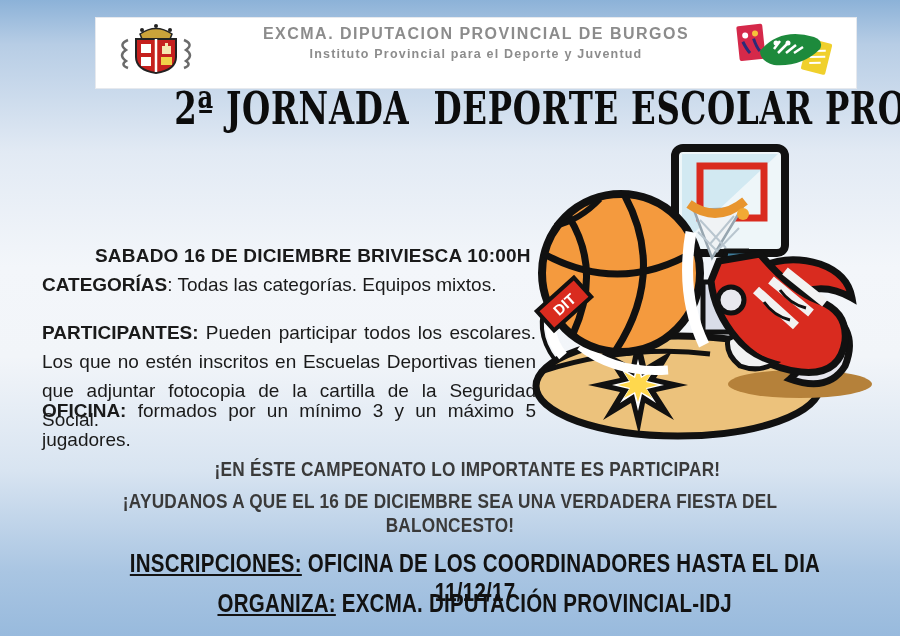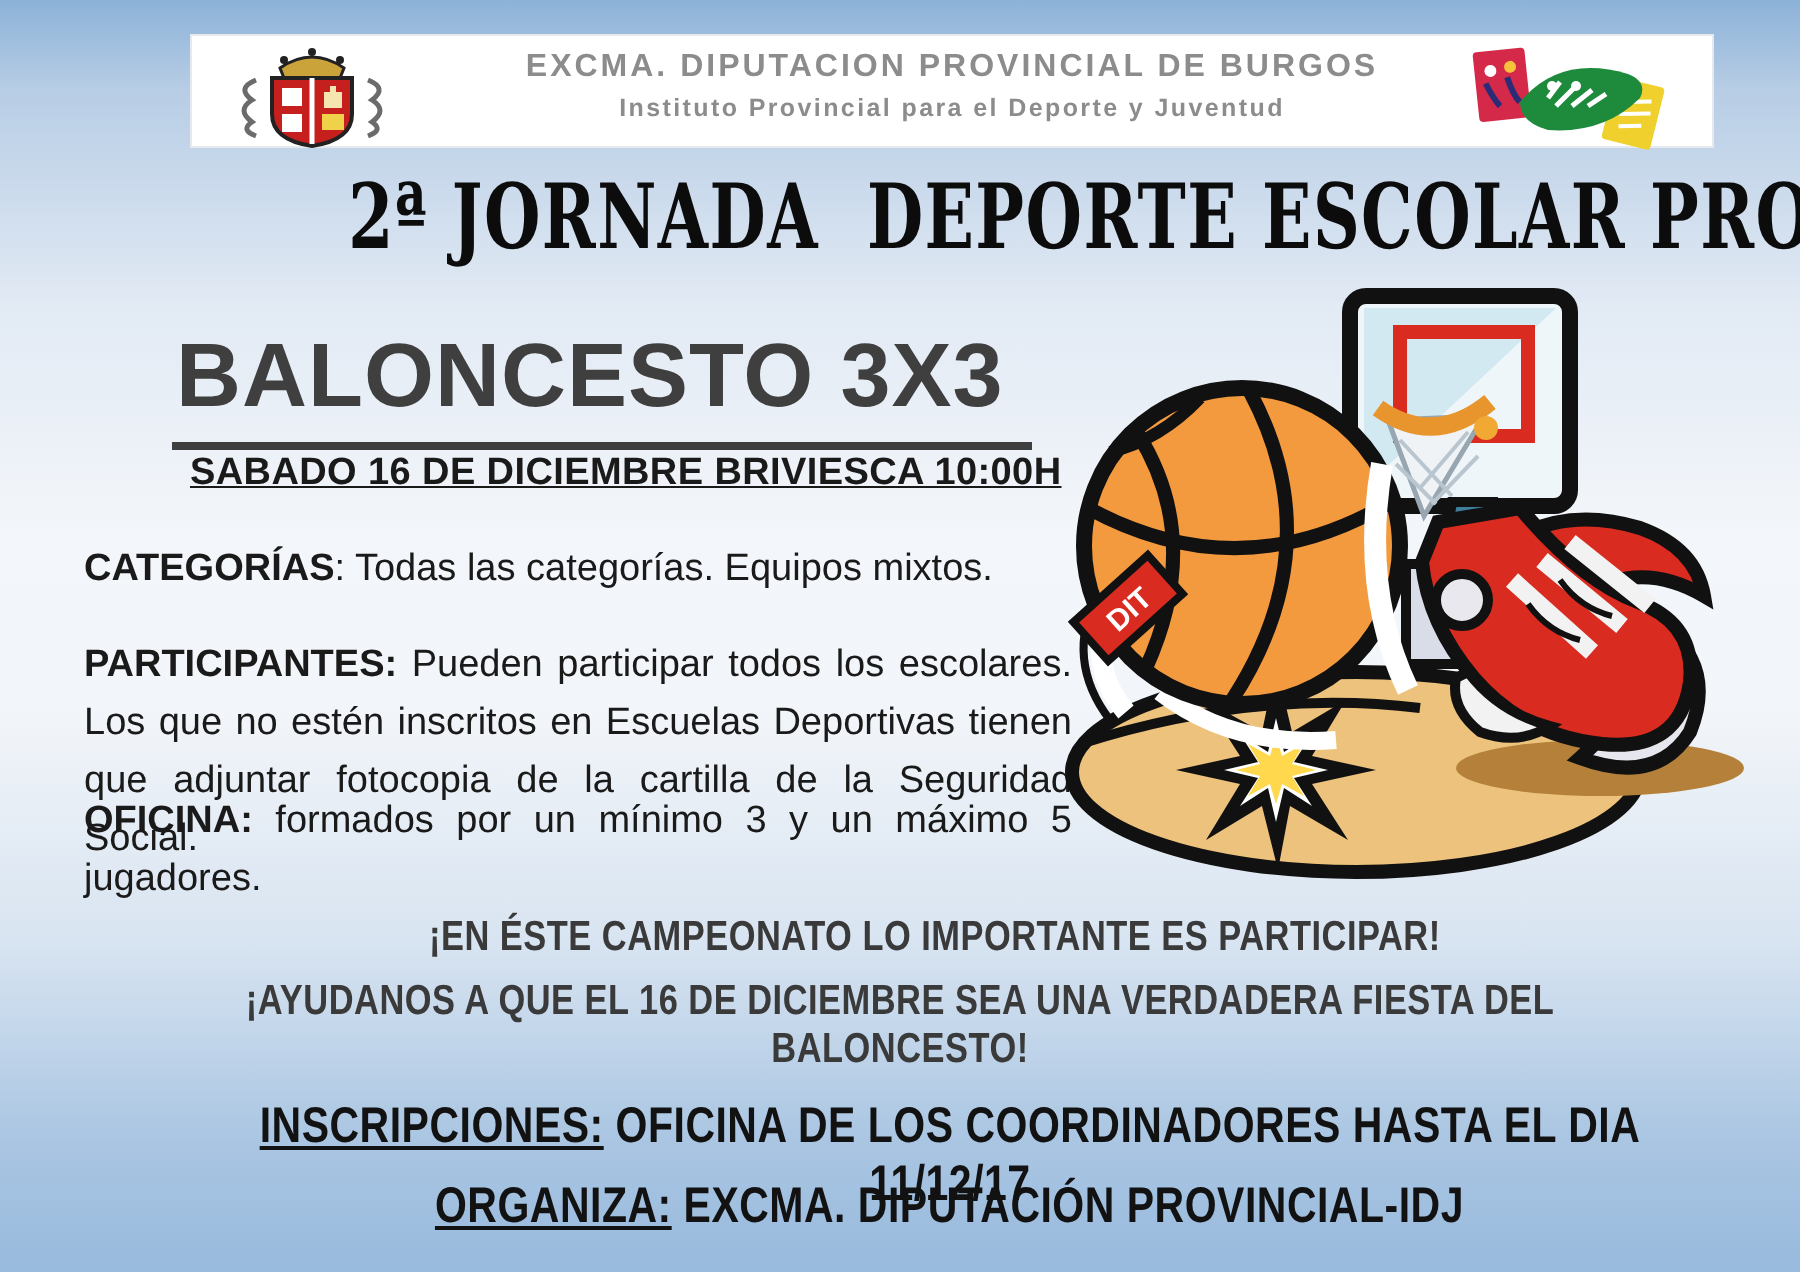--- a/index.html
+++ b/index.html
@@ -7,21 +7,21 @@
     position:relative;
     width:900px;height:636px;
     overflow:hidden;
     font-family:"Liberation Sans", sans-serif;
     background:linear-gradient(to bottom,
       #8cb2d8 0%, #b7cde5 7%, #e2eaf4 24%, #f3f6fa 42%,
       #f2f5f9 56%, #d8e4f1 74%, #a9c5e2 90%, #98badd 100%);
   }
   
   .banner{
-    position:absolute;left:95px;top:17px;width:762px;height:57px;
+    position:absolute;left:95px;top:17px;width:762px;height:72px;
     background:#ffffff;border:1px solid #e6e9ee;box-sizing:border-box;
   }
   .banner-text{
     position:absolute;left:0;right:0;top:7px;text-align:center;color:#8c8c8c;
   }
   .banner-line1{font-size:16px;font-weight:bold;letter-spacing:1.5px;}
   .banner-line2{font-size:12.5px;font-weight:bold;letter-spacing:1.2px;margin-top:4px;}
   .coat-arms{position:absolute;left:18px;top:4px;}
   .idj-logo{position:absolute;right:14px;top:1px;}
   
@@ -31,23 +31,23 @@
     font-family:"DejaVu Serif", serif;font-weight:bold;font-size:45px;
     color:#0c0c0c;letter-spacing:1px;white-space:pre;
   }
   
   .event-name{
     position:absolute;left:86px;top:162px;
     font-size:45px;font-weight:bold;color:#3f3f3f;letter-spacing:0.5px;
     padding:0 14px 7px 2px;border-bottom:4px solid #3f3f3f;
   }
   .schedule{
-    position:absolute;left:95px;top:226px;
+    position:absolute;left:95px;top:245px;
     font-size:19px;font-weight:bold;color:#1a1a1a;
-    text-decoration:underline;letter-spacing:0.2px;text-align:center;
+    letter-spacing:0.2px;text-align:center;
   }
   
   .detail{position:absolute;left:42px;width:494px;font-size:19px;color:#1a1a1a;
     line-height:1.53;margin:0;}
   .detail .b{font-weight:bold;}
   .detail-cat{top:270px;}
   .detail-part{top:318px;text-align:justify;}
   .detail-equ{top:396px;text-align:justify;}
   
   .slogan{position:absolute;left:0;width:900px;text-align:center;color:#3a3a3a;}
@@ -113,21 +113,20 @@
       <path d="M56 30 l6 -8 M60 34 l10 -10 M68 34 l10 -8 M76 34 l9 -6" stroke="#fff" stroke-width="2.5" fill="none"></path>
       <circle cx="58" cy="24" r="2.5" fill="#fff"></circle>
         <circle cx="70" cy="24" r="2.5" fill="#fff"></circle>
     </svg>
   </header>
 
   <div class="title-wrap">
     <span class="title">2ª JORNADA  DEPORTE ESCOLAR PROVINCIAL</span>
   </div>
 
-  <div class="event-name">BALONCESTO 3X3</div>
   <div class="schedule">SABADO 16 DE DICIEMBRE BRIVIESCA 10:00H</div>
 
   <p class="detail detail-cat"><span class="b">CATEGORÍAS</span><span>: Todas las categorías. Equipos mixtos.</span></p>
 
   <p class="detail detail-part"><span class="b">PARTICIPANTES:</span><span> Pueden participar todos los escolares. Los que no estén inscritos en Escuelas Deportivas tienen que adjuntar fotocopia de la cartilla de la Seguridad Social.</span></p>
 
   <p class="detail detail-equ"><span class="b">OFICINA:</span><span> formados por un mínimo 3 y un máximo 5 jugadores.</span></p>
 
   <svg class="clipart" width="372" height="320" viewBox="0 0 372 320">
 

